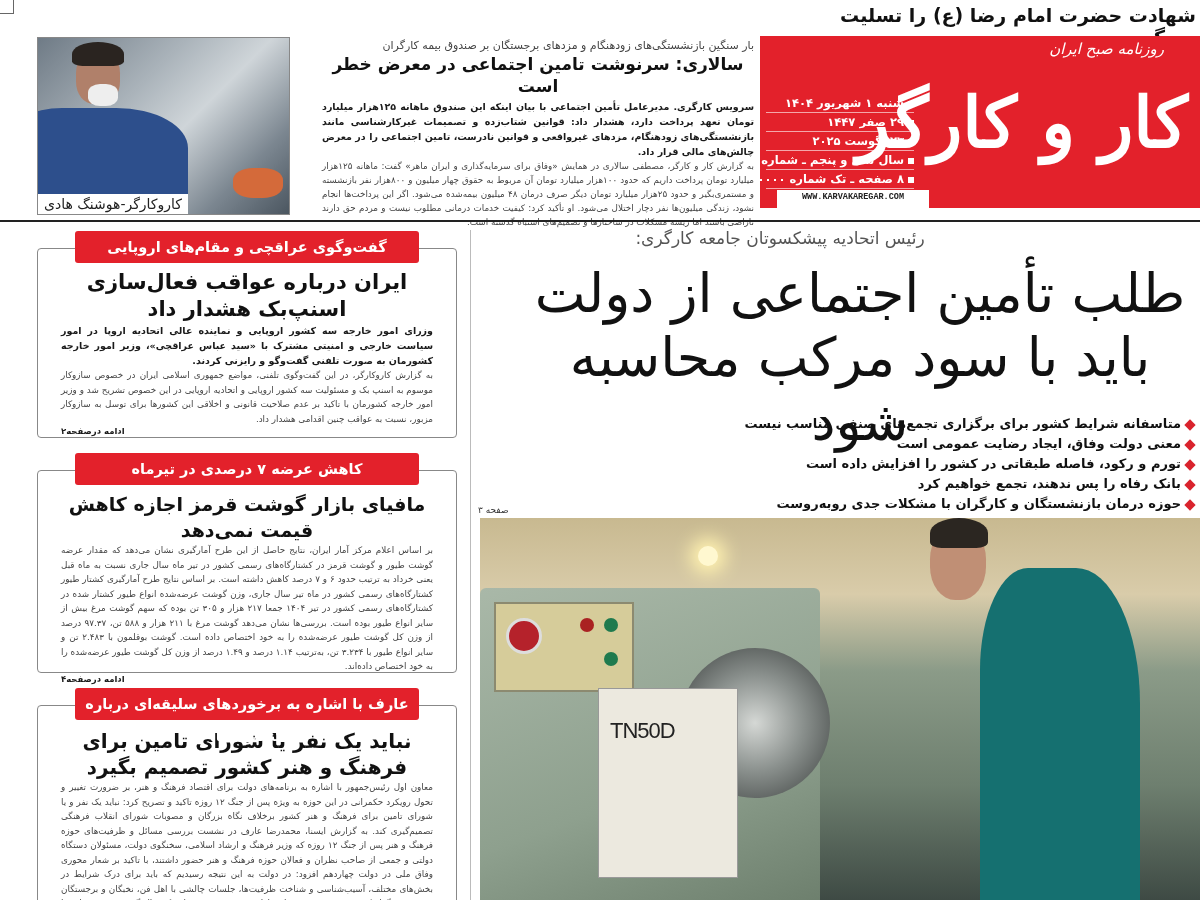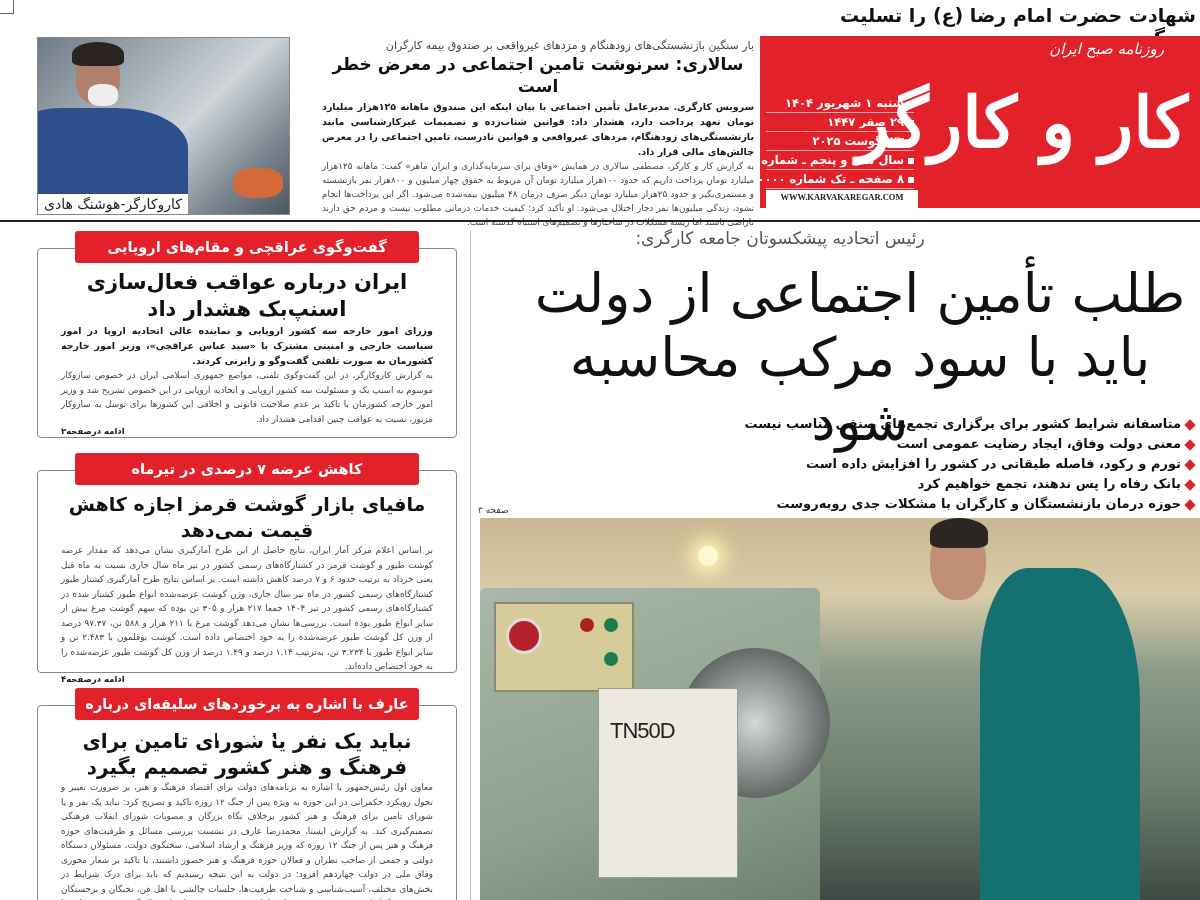--- a/index.html
+++ b/index.html
@@ -10,21 +10,21 @@
   .condolence { position: absolute; top: 4px; right: 4px; width: 420px; height: 26px; text-align: right; font-size: 19px; font-weight: bold; color: #111; direction: rtl; }
   .crop-mark { position: absolute; top: 0; left: 0; width: 14px; height: 14px; border-right: 1px solid #666; border-bottom: 1px solid #666; }
 
   
   .masthead { position: absolute; top: 36px; left: 760px; width: 440px; height: 172px; background: #e3212b; }
   .masthead-logo { position: absolute; right: 12px; top: 52px; font-size: 70px; font-weight: bold; color: #fff; direction: rtl; line-height: 1; letter-spacing: -2px; font-family: "DejaVu Serif", serif; }
   .masthead-tag { position: absolute; right: 36px; top: 4px; font-size: 15px; color: #fff; direction: rtl; font-style: italic; }
   .masthead-info { position: absolute; left: 6px; top: 58px; width: 148px; direction: rtl; }
   .masthead-info .row { font-size: 11.5px; color: #fff; font-weight: bold; border-bottom: 1px solid rgba(255,255,255,0.6); padding: 2px 0 2px 0; white-space: nowrap; height: 19px; }
   .masthead-info .row .sq { display: inline-block; width: 6px; height: 6px; background: #fff; margin-left: 4px; vertical-align: middle; }
-  .masthead-url { position: absolute; left: 6px; top: 154px; width: 152px; height: 20px; background: #fff; color: #222; font-family: Liberation Serif, serif; font-size: 8.5px; font-weight: bold; text-align: center; line-height: 14px; }
+  .masthead-url { position: absolute; left: 17px; top: 154px; width: 152px; height: 20px; background: #fff; color: #222; font-family: Liberation Mono, monospace; font-size: 8.5px; font-weight: bold; text-align: center; line-height: 14px; }
 
   
   .top-photo { position: absolute; top: 37px; left: 37px; width: 253px; height: 178px; background: linear-gradient(135deg, #6f7b86 0%, #aab3ba 35%, #cfd5d9 55%, #7b8690 80%, #4b5660 100%); border: 1px solid #888; overflow: hidden; }
   .top-photo .head { position: absolute; left: 38px; top: 10px; width: 44px; height: 56px; background: #b0806a; border-radius: 45% 45% 40% 40%; }
   .top-photo .hair { position: absolute; left: 34px; top: 4px; width: 52px; height: 24px; background: #2a2420; border-radius: 50% 50% 20% 20%; }
   .top-photo .mask { position: absolute; left: 50px; top: 46px; width: 30px; height: 22px; background: #eee; border-radius: 40%; }
   .top-photo .body { position: absolute; left: -30px; top: 70px; width: 180px; height: 100px; background: #2d4f8c; border-radius: 30% 40% 0 0; }
   .top-photo .glove { position: absolute; left: 195px; top: 130px; width: 50px; height: 30px; background: #d46a3a; border-radius: 40%; }
   .top-photo .credit { position: absolute; left: 0; bottom: 0; background: #fff; font-size: 14px; padding: 2px 6px; direction: rtl; color: #222; }
 
@@ -101,21 +101,21 @@
 <div class="top-photo">
   <div class="body"></div>
   <div class="head"></div>
   <div class="hair"></div>
   <div class="mask"></div>
   <div class="glove"></div>
   <div class="credit">کارو‌کارگر-هوشنگ هادی</div>
 </div>
 
 <div class="top-story">
-  <div class="kicker">بار سنگین بازنشستگی‌های زودهنگام و مزدهای غیرواقعی بر صندوق بیمه کارگران</div>
+  <div class="kicker">بار سنگین بازنشستگی‌های زودهنگام و مزدهای برجستگان بر صندوق بیمه کارگران</div>
   <div class="headline">سالاری: سرنوشت تامین اجتماعی در معرض خطر است</div>
   <div class="lead">سرویس کارگری. مدیرعامل تأمین اجتماعی با بیان اینکه این صندوق ماهانه ۱۲۵هزار میلیارد تومان تعهد پرداخت دارد، هشدار داد: قوانین شتاب‌زده و تصمیمات غیرکارشناسی مانند بازنشستگی‌های زودهنگام، مزدهای غیرواقعی و قوانین نادرست، تامین اجتماعی را در معرض چالش‌های مالی قرار داد.</div>
   <div class="body">به گزارش کار و کارگر، مصطفی سالاری در همایش «وفاق برای سرمایه‌گذاری و ایران ماهر» گفت: ماهانه ۱۲۵هزار میلیارد تومان پرداخت داریم که حدود ۱۰۰هزار میلیارد تومان آن مربوط به حقوق چهار میلیون و ۸۰۰هزار نفر بازنشسته و مستمری‌بگیر و حدود ۲۵هزار میلیارد تومان دیگر صرف درمان ۴۸ میلیون بیمه‌شده می‌شود. اگر این پرداخت‌ها انجام نشود، زندگی میلیون‌ها نفر دچار اختلال می‌شود. او تأکید کرد: کیفیت خدمات درمانی مطلوب نیست و مردم حق دارند ناراضی باشند اما ریشه مشکلات در ساختارها و تصمیم‌های اشتباه گذشته است.</div>
 </div>
 
 <div class="hrule" style="top:220px;"></div>
 <div class="vdivider"></div>
 
 <div class="main-kicker">رئیس اتحادیه پیشکسوتان جامعه کارگری:</div>
 <div class="main-headline">

